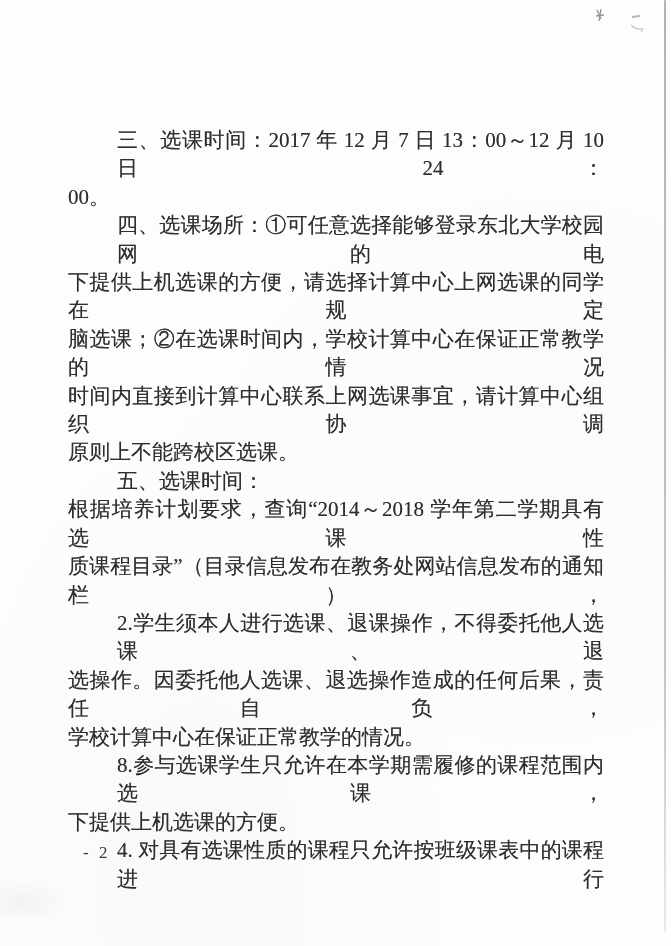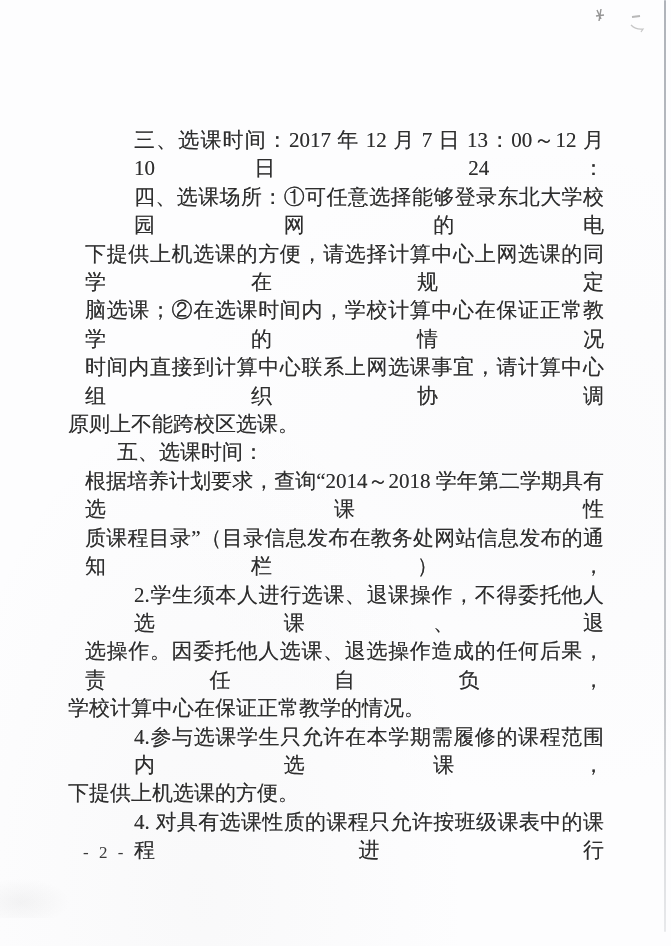--- a/index.html
+++ b/index.html
@@ -26,21 +26,20 @@
     font-size: 21px;
     line-height: 28.4px;
     color: #2e2e2e;
     text-shadow: 0 0 0.5px rgba(46,46,46,0.55);
   }
   .line { white-space: nowrap; }
   .line.just {
     white-space: normal;
     text-align: justify;
     text-align-last: justify;
-    margin-left: 17px;
   }
   .line.ind { padding-left: 49px; }
   .footer {
     position: absolute;
     left: 83px;
     top: 843px;
     font-size: 17px;
     letter-spacing: 3px;
     color: #3a3a3a;
   }
@@ -83,31 +82,32 @@
     <path d="M44 13 L52 12" stroke="#9a9a9a" stroke-width="2" fill="none" opacity="0.7"></path>
     <path d="M43 21 Q48 26 55 25 L53 28" stroke="#b8b8b8" stroke-width="1.2" fill="none" opacity="0.8"></path>
   </svg>
 
   <div class="edge-line"></div>
 
   <div class="smudge"></div>
 
   <div class="text-block" id="lines">
       <div class="line just ind">三、选课时间：2017 年 12 月 7 日 13：00～12 月 10 日 24：</div>
+      <div class="line">00。</div>
       <div class="line just ind">四、选课场所：①可任意选择能够登录东北大学校园网的电</div>
       <div class="line just">下提供上机选课的方便，请选择计算中心上网选课的同学在规定</div>
       <div class="line just">脑选课；②在选课时间内，学校计算中心在保证正常教学的情况</div>
       <div class="line just">时间内直接到计算中心联系上网选课事宜，请计算中心组织协调</div>
       <div class="line">原则上不能跨校区选课。</div>
       <div class="line ind">五、选课时间：</div>
       <div class="line just">根据培养计划要求，查询“2014～2018 学年第二学期具有选课性</div>
       <div class="line just">质课程目录”（目录信息发布在教务处网站信息发布的通知栏），</div>
       <div class="line just ind">2.学生须本人进行选课、退课操作，不得委托他人选课、退</div>
       <div class="line just">选操作。因委托他人选课、退选操作造成的任何后果，责任自负，</div>
       <div class="line">学校计算中心在保证正常教学的情况。</div>
-      <div class="line just ind">4.参与选课学生只允许在本学期需履修的课程范围内选课，</div>
+      <div class="line just ind">8.参与选课学生只允许在本学期需履修的课程范围内选课，</div>
       <div class="line">下提供上机选课的方便。</div>
       <div class="line just ind">4. 对具有选课性质的课程只允许按班级课表中的课程进行</div>
     </div>
 
   <div class="footer">- 2 -</div>
 
 </div>
 
 </body></html>

